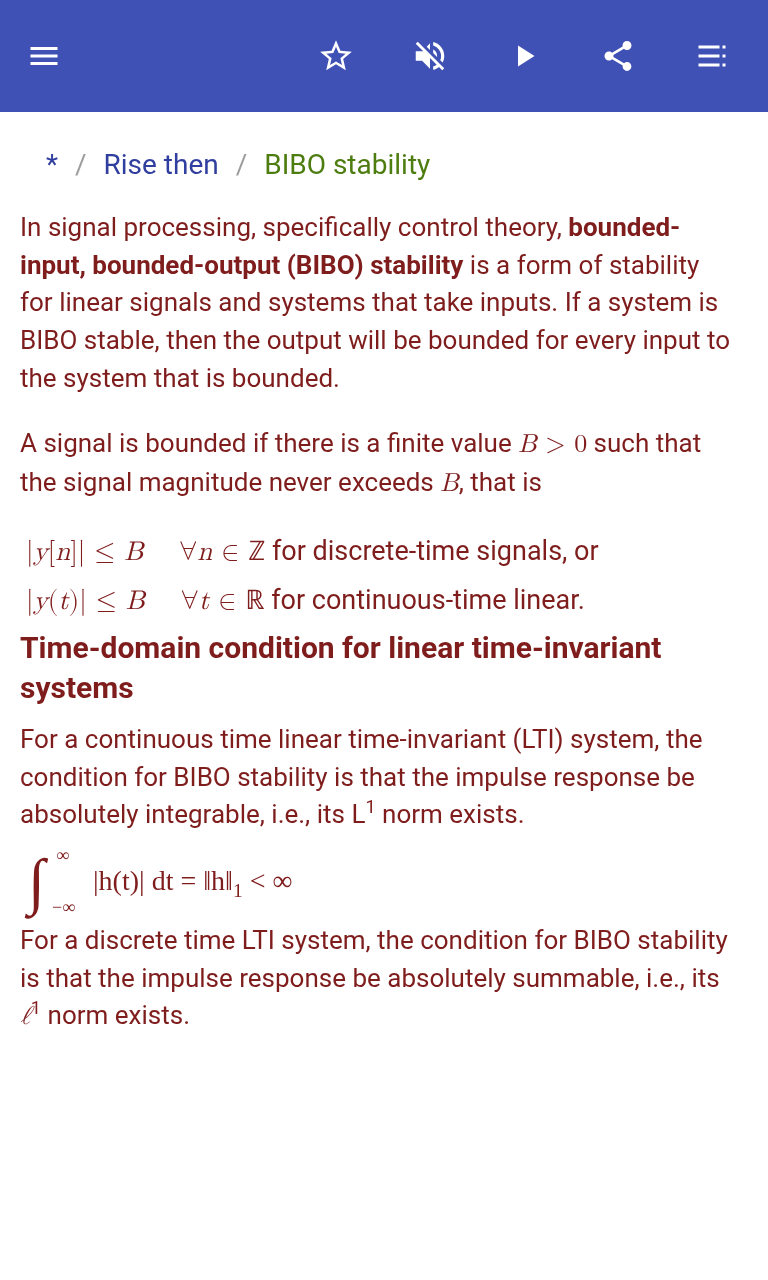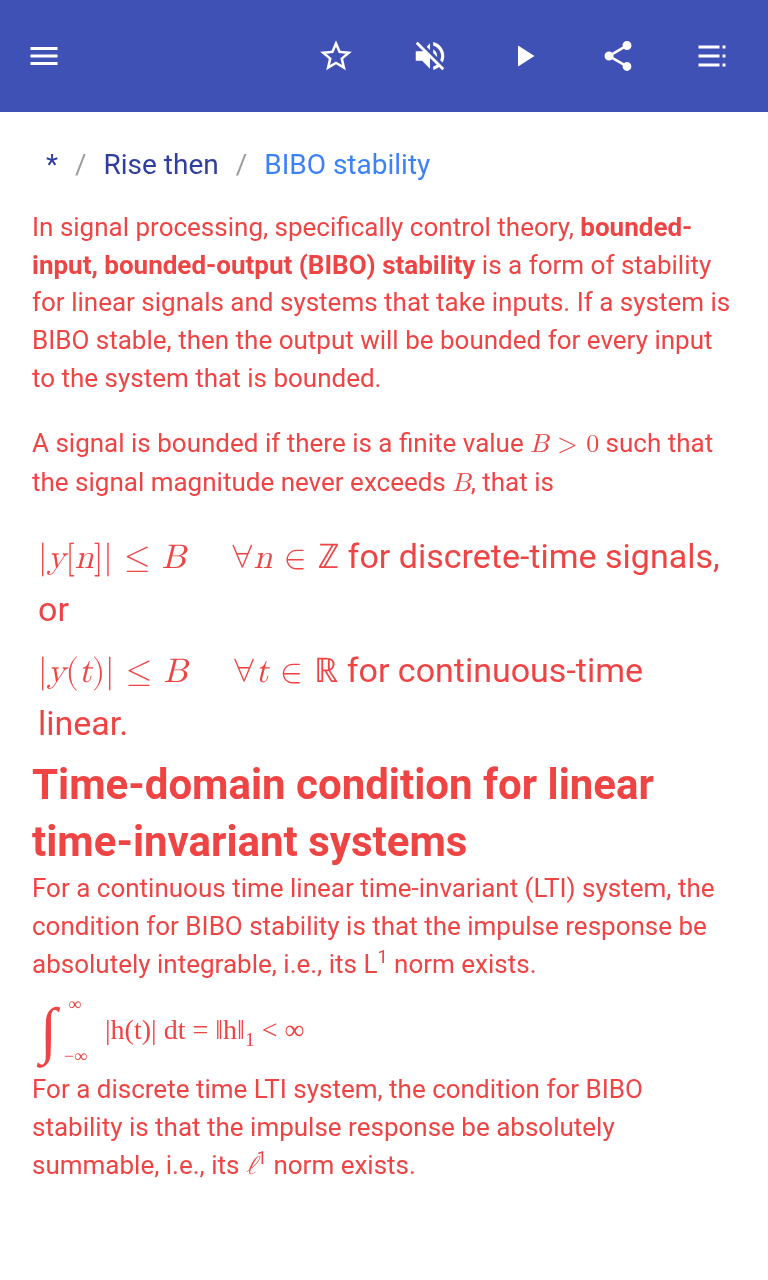--- a/index.html
+++ b/index.html
@@ -40,50 +40,50 @@
     color: #9e9e9e;
   }
   .breadcrumb a {
     color: #303f9f;
     text-decoration: none;
   }
   .breadcrumb .sep {
     color: #9e9e9e;
     margin: 0 10px;
   }
-  .breadcrumb .current { color: #3b82f6; }
+  .breadcrumb .current { color: #4d7c0f; }
   .content {
-    padding: 0 32px 40px 32px;
+    padding: 0 32px 40px 20px;
     font-size: 26px;
     line-height: 1.45;
-    color: #ef4444;
+    color: #7f1d1d;
   }
   .content p { margin-bottom: 28px; }
   .content .math {
     font-family: 'Cambria Math', 'STIX', 'Latin Modern Math', Georgia, serif;
     font-style: italic;
     text-align: center;
   }
   .content .math-up {
     font-family: 'Cambria Math', 'STIX', 'Latin Modern Math', Georgia, serif;
     font-style: normal;
   }
   .math-block {
     font-family: 'Cambria Math', 'STIX', 'Latin Modern Math', Georgia, serif;
-    font-size: 34px;
+    font-size: 27px;
     margin: 8px 0 4px 6px;
     line-height: 1.5;
   }
   .math-block .it { font-style: italic; }
   .math-block .bb { font-family: 'Cambria Math', serif; }
   h1 {
-    font-size: 42px;
+    font-size: 30px;
     font-weight: 700;
     line-height: 1.35;
-    margin: 6px 0 0 0;
+    margin: 6px 0 12px 0;
   }
   h2 {
     font-size: 30px;
     font-weight: 700;
     line-height: 1.5;
     margin: 0 0 6px 0;
   }
   sup { font-size: 0.7em; vertical-align: super; line-height: 0; }
   sub { font-size: 0.7em; vertical-align: sub; line-height: 0; }
   .integral-block {

